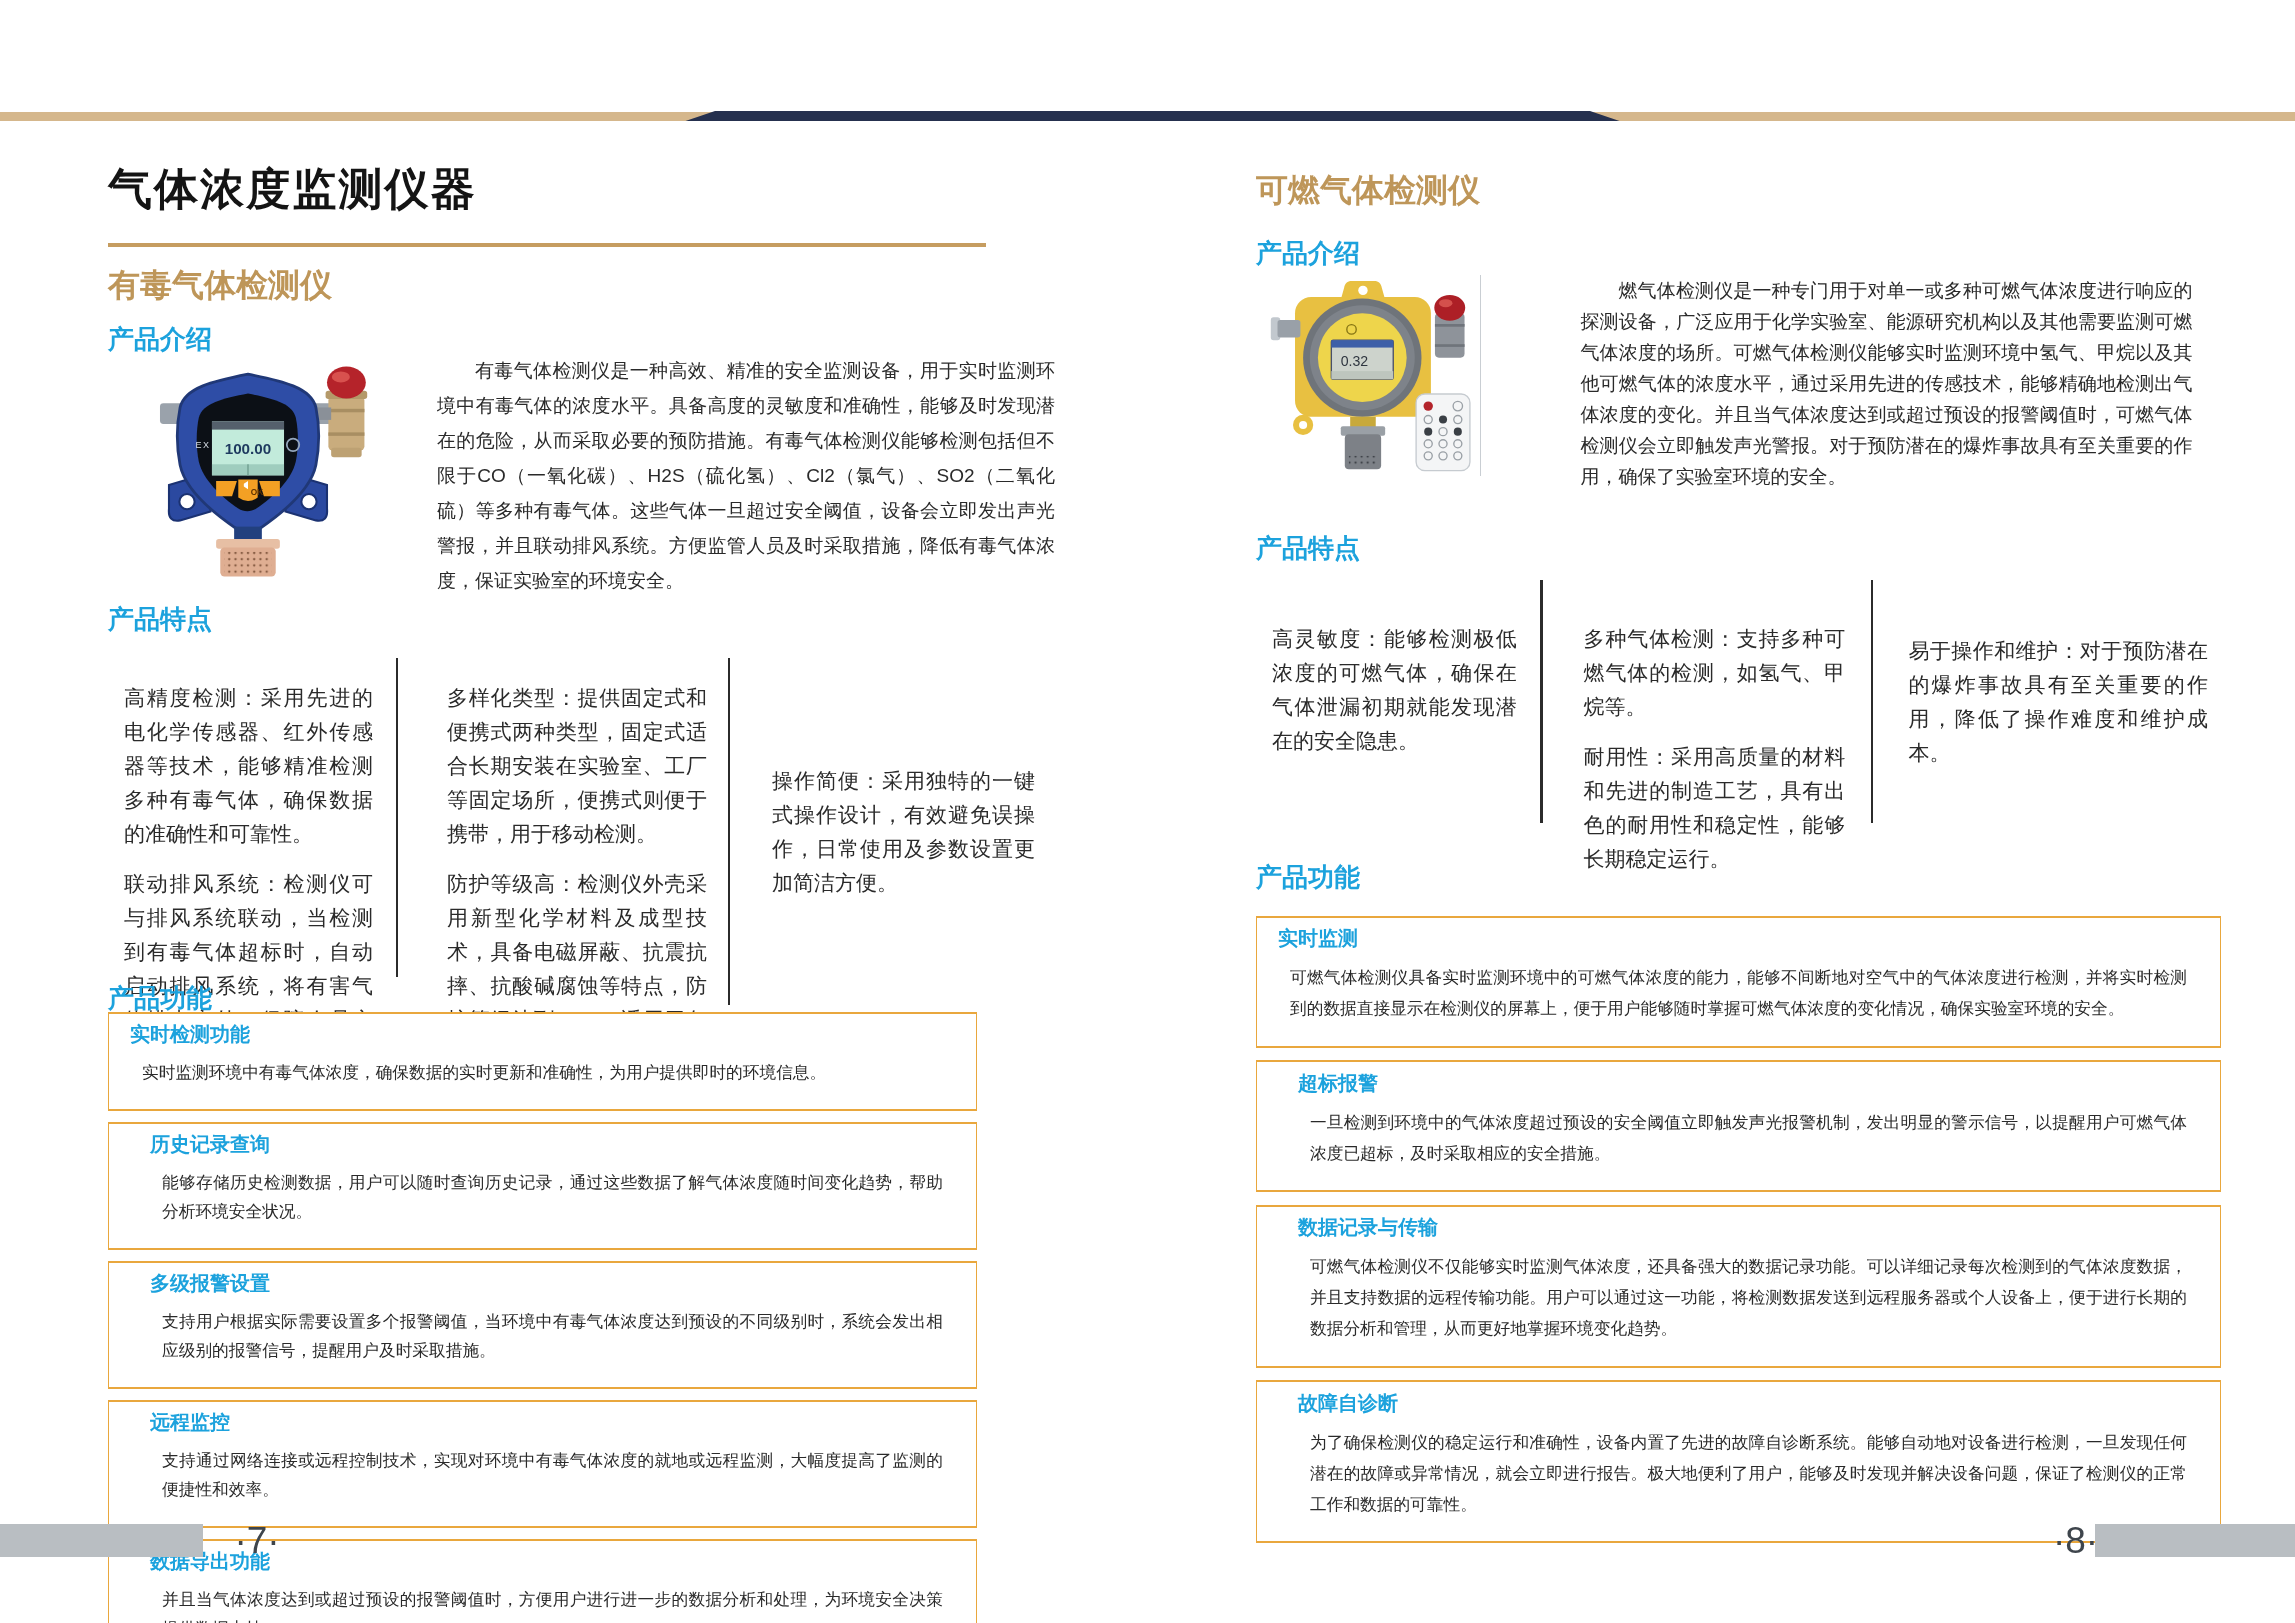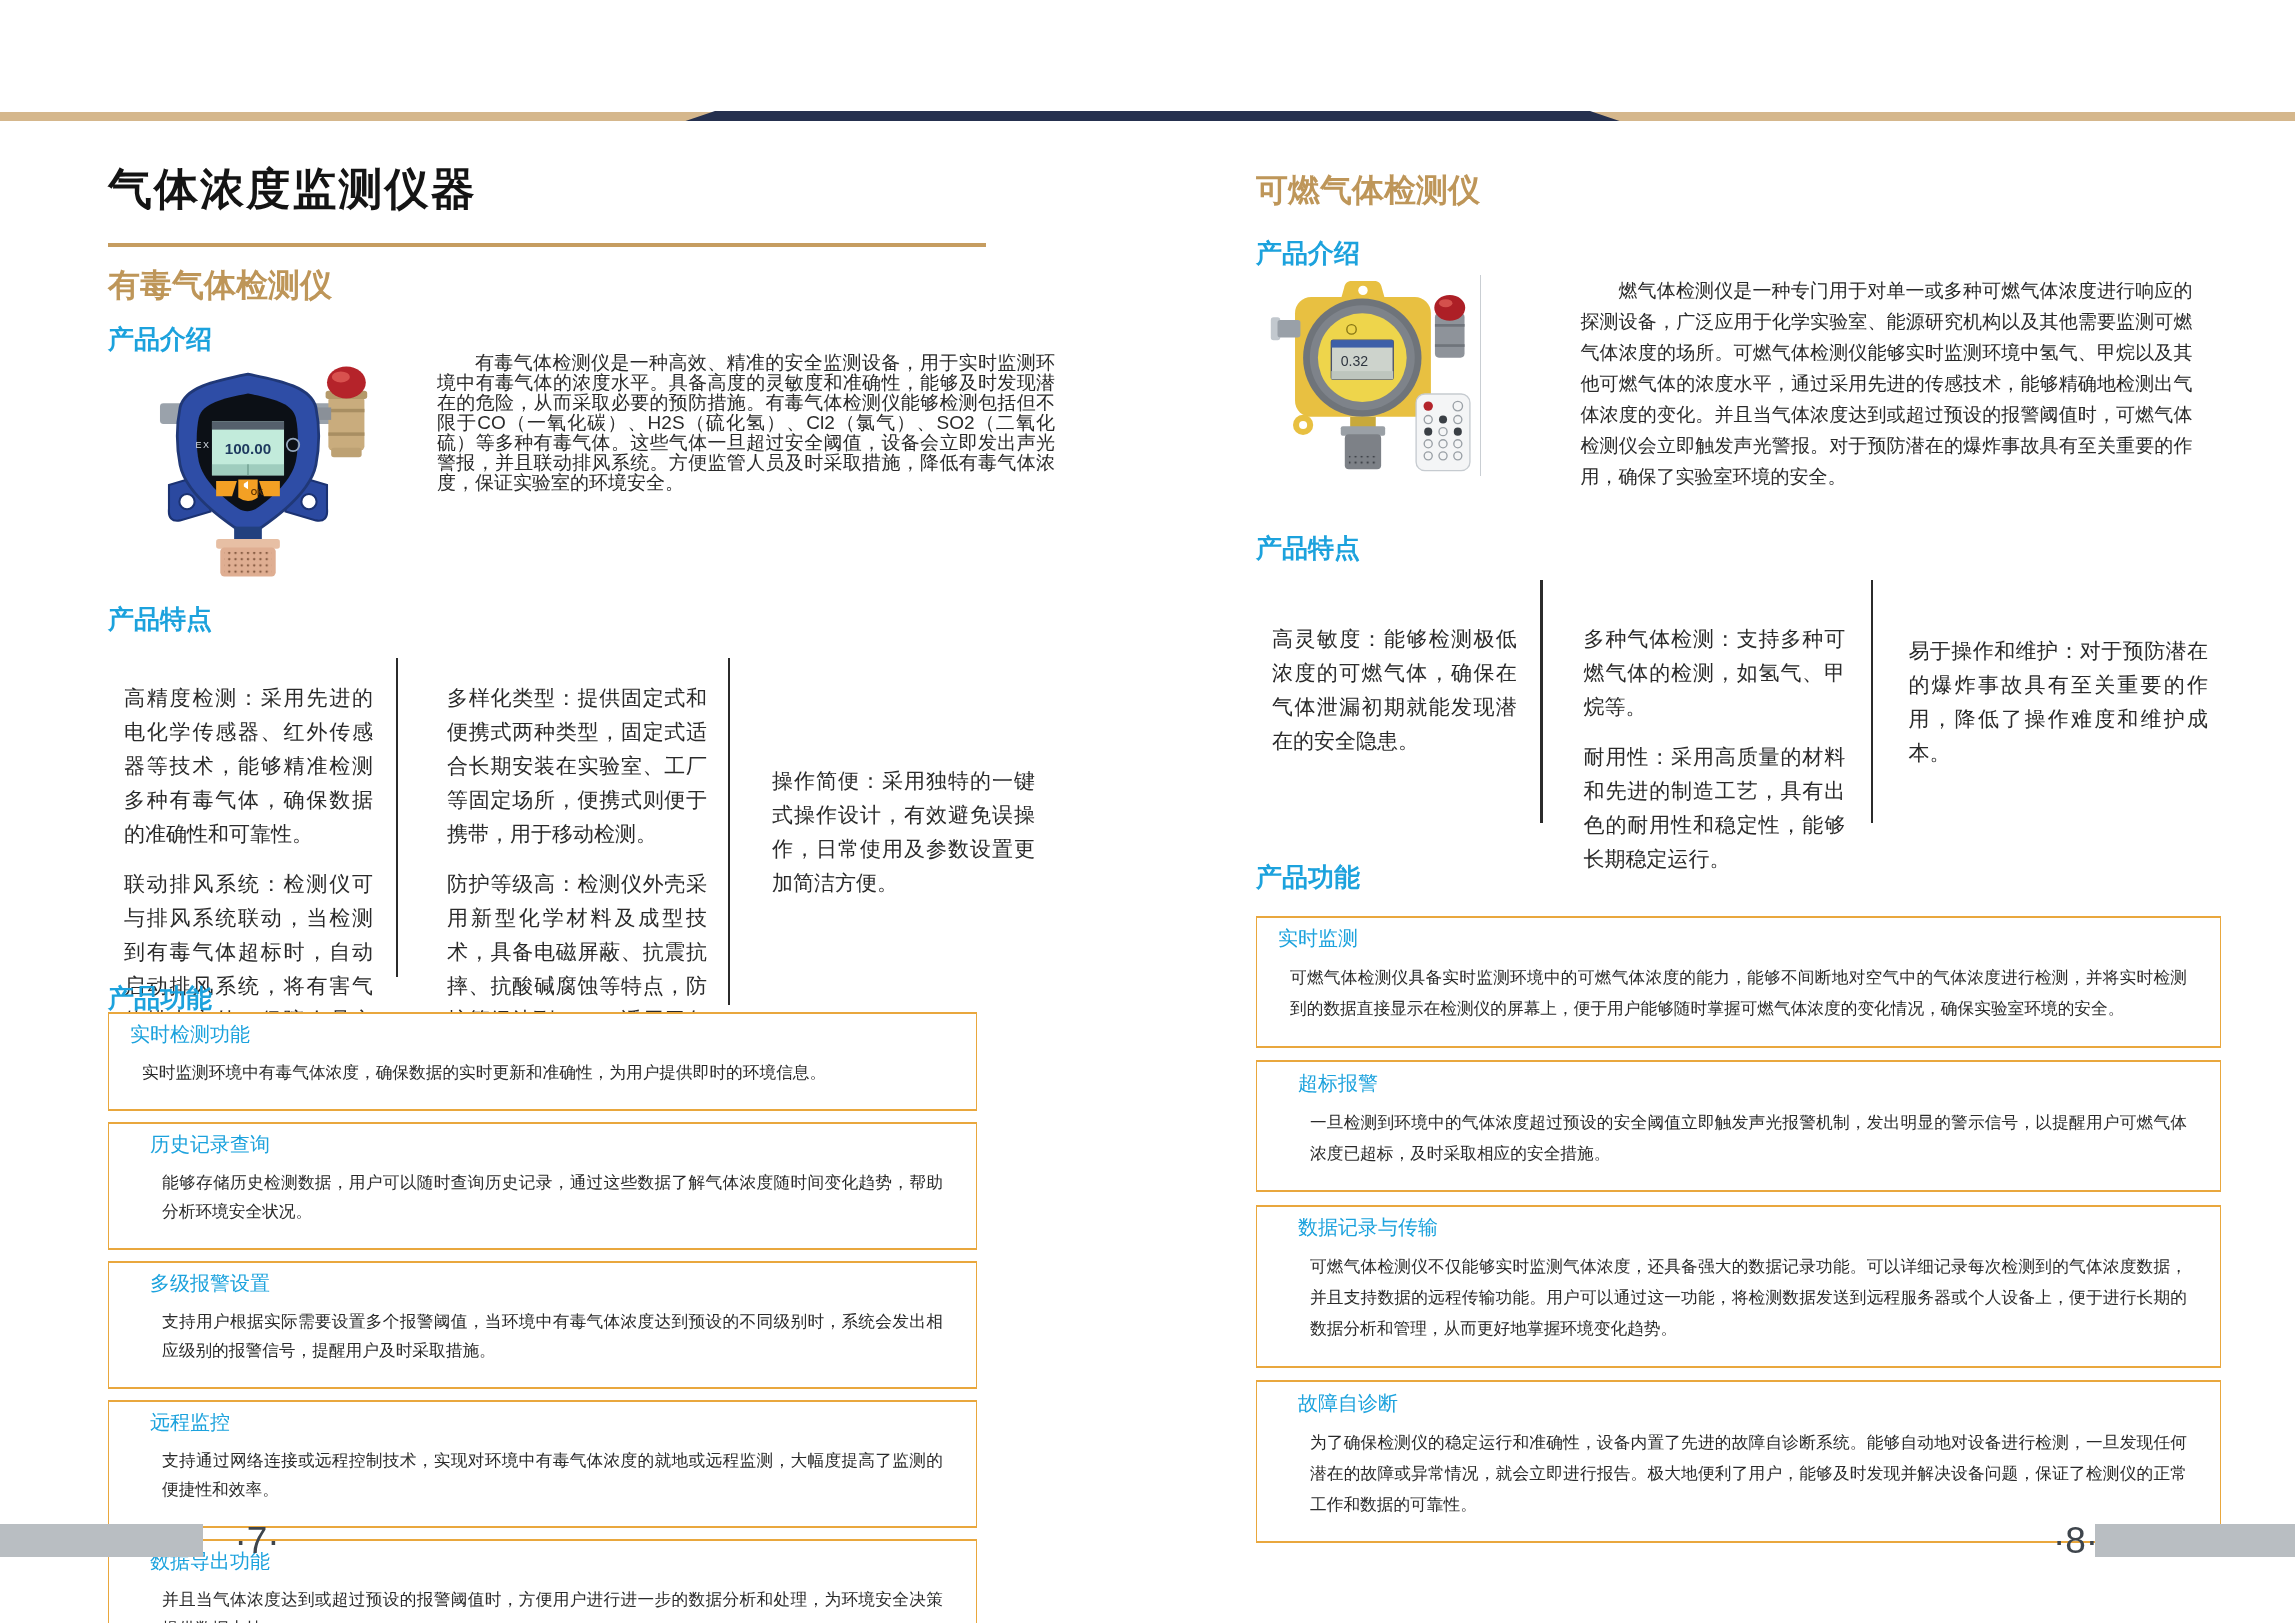--- a/index.html
+++ b/index.html
@@ -13,34 +13,34 @@
   .bar-tan{top:112px;left:0;width:2295px;height:9px;background:#D5B78C;}
   .bar-navy{top:111px;left:684px;width:937px;height:10.4px;background:#25304E;
     clip-path:polygon(31px 0,906px 0,100% 100%,0 100%);}
   
   .h-main{font-size:44px;font-weight:bold;color:#141414;letter-spacing:2.1px;line-height:1.1;margin-top:12px;}
   .gold-rule{height:4.2px;background:#C69D60;}
   .h-section{font-size:32px;font-weight:bold;color:#BE9659;line-height:1.15;}
   .h-blue{font-size:26px;font-weight:bold;color:#1CA2DD;line-height:1.15;}
   
   .intro-row{display:flex;align-items:flex-start;}
-  .intro-para{font-size:19px;line-height:20px;text-align:justify;text-indent:2em;color:#2a2a2a;margin:0;}
+  .intro-para{font-size:19px;line-height:35px;text-align:justify;text-indent:2em;color:#2a2a2a;margin:0;}
   .intro-para.rp{line-height:31px;}
   .img-divider{width:1.4px;background:#C9CED3;}
   
   .feat-row{display:flex;align-items:flex-start;}
   .feat-col{font-size:21px;line-height:34px;text-align:justify;color:#2a2a2a;}
   .feat-col p{margin:16px;}
   .vdiv{width:2.1px;background:#2b2b2b;align-self:stretch;}
   
   .func-box{border:0.7px solid #E9A73D;border-top:2.1px solid #E9A73D;border-bottom:2.1px solid #E9A73D;
     padding:8.3px 21px 9.7px 21px;background:#ffffff;}
   .func-box + .func-box{margin-top:11px;padding-left:41px;}
   .boxes-r .func-box + .func-box{margin-top:12.5px;}
-  .func-title{font-size:20px;font-weight:normal;color:#1CA2DD;line-height:24px;margin:0 0 7px 0;}
+  .func-title{font-size:20px;font-weight:bold;color:#1CA2DD;line-height:24px;margin:0 0 7px 0;}
   .func-text{font-size:16.7px;line-height:29px;color:#2a2a2a;text-align:justify;margin:12px;}
   .boxes-r .func-text{line-height:31px;}
   
   .footer-bar{height:33px;background:#B9BEC2;}
   .page-num{font-size:37px;color:#3E454C;text-align:center;line-height:42px;}
 </style>
 </head>
 <body>
 
 <div class="abs bar-tan"></div>

